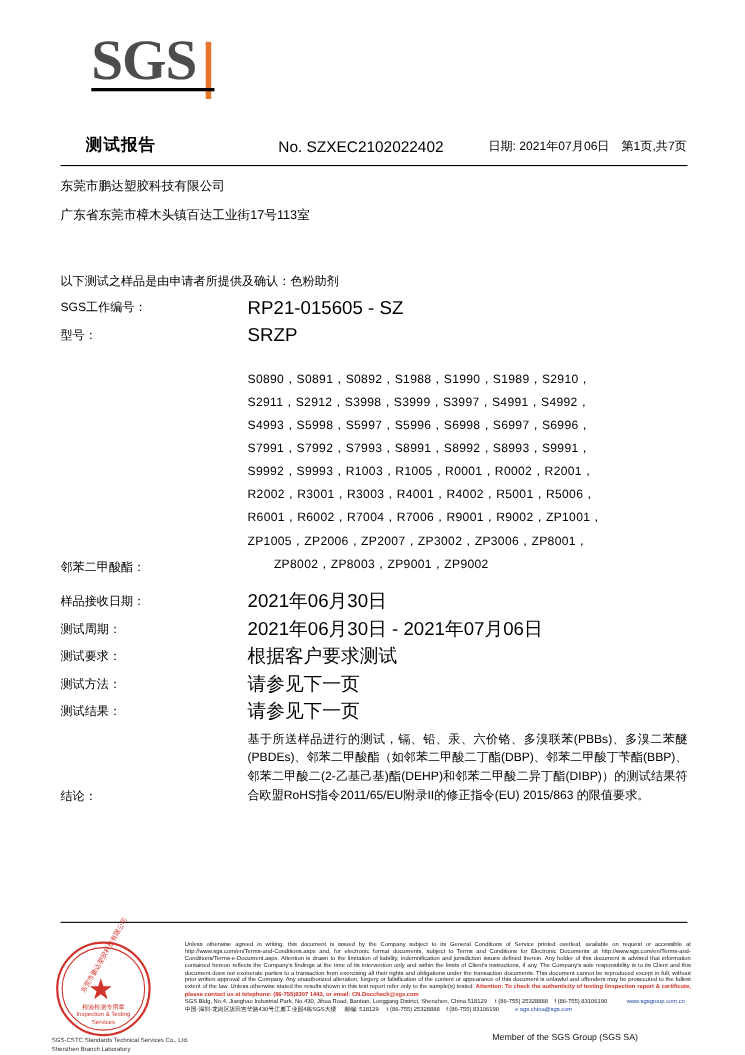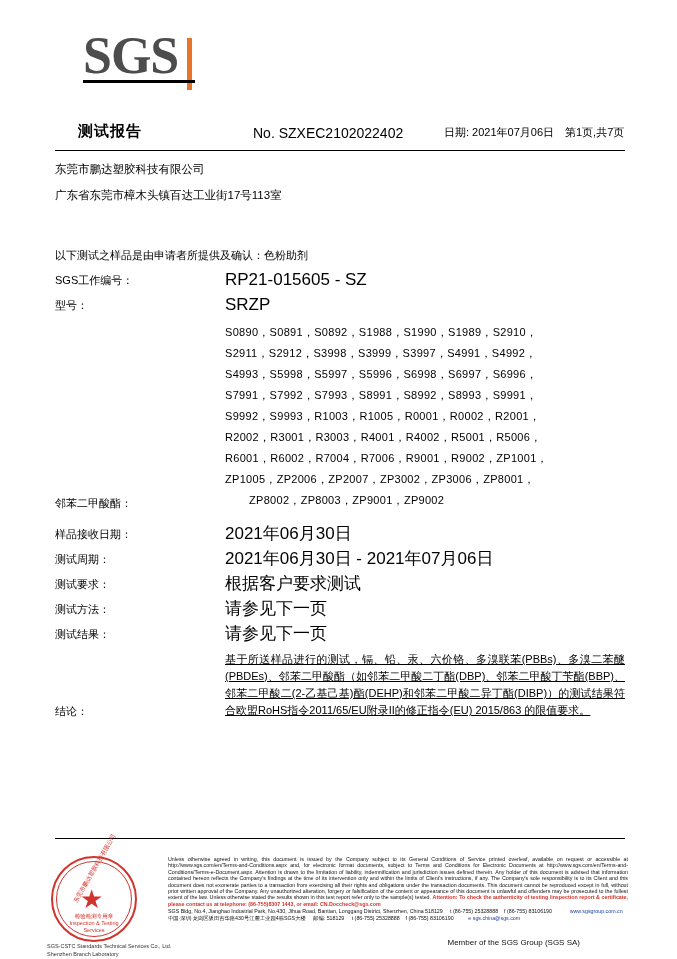--- a/index.html
+++ b/index.html
@@ -139,29 +139,29 @@
   }
   .field-value {
     flex: 1;
     font-size: 17px;
     line-height: 16px;
   }
   .ref-list {
     font-size: 11px;
     line-height: 21px;
     letter-spacing: 0.3px;
+    margin-top: 13px;
   }
   .ref-line { white-space: pre; }
   .ref-line.indent { padding-left: 24px; }
   .gap-sm { height: 6px; }
   .conclusion-text {
     font-size: 11px;
     line-height: 17px;
     text-align: justify;
-    text-decoration: underline;
   }
   
   .stamp {
     position: absolute;
     left: 47px;
     top: 856px;
     width: 108px;
     height: 108px;
   }
   .stamp-circle {

